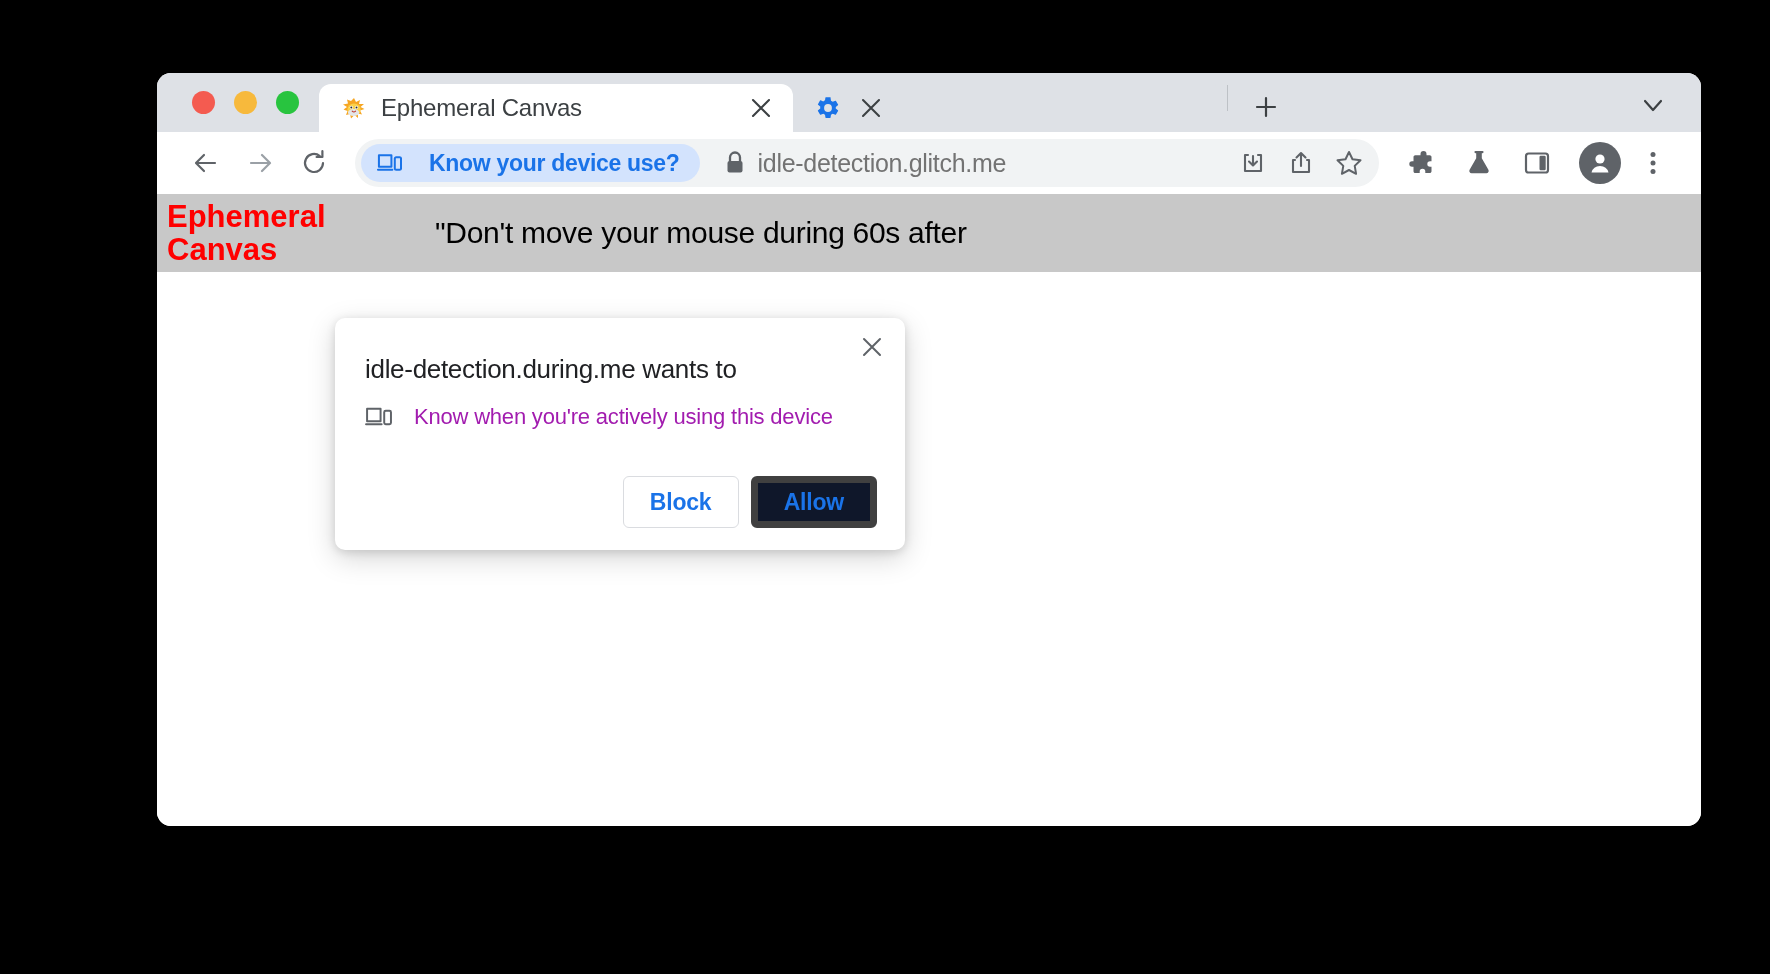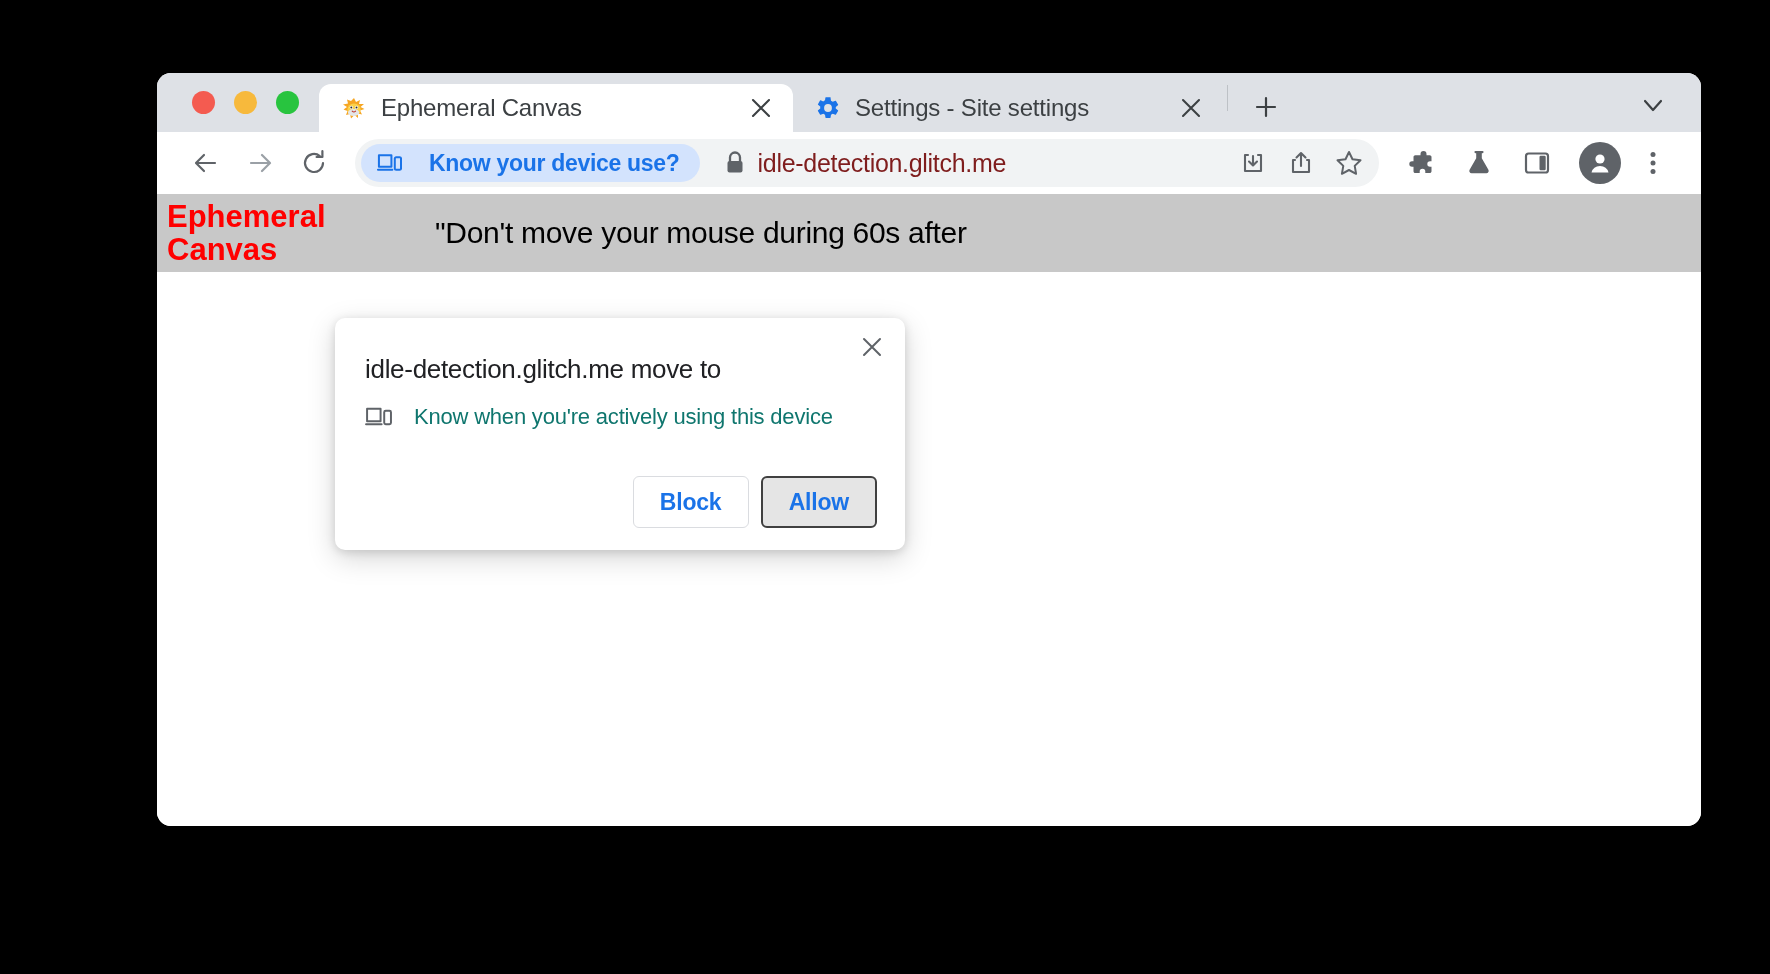--- a/index.html
+++ b/index.html
@@ -158,21 +158,21 @@
     letter-spacing: -0.3px;
   }
   #lock-wrap {
     width: 42px;
     display: flex; align-items: center; justify-content: center;
     flex: 0 0 42px;
     margin-left: 14px;
   }
   #url-text {
     font-size: 25px;
-    color: #7f1d1d;
+    color: #737373;
     white-space: nowrap;
     letter-spacing: -0.3px;
     margin-left: 2px;
     text-align: center;
   }
   .omni-action {
     width: 48px; height: 48px;
     display: flex; align-items: center; justify-content: center;
     border-radius: 50%;
     flex: 0 0 auto;
@@ -253,21 +253,21 @@
   }
   #dialog-row {
     position: absolute;
     left: 30px; top: 86px;
     display: flex;
     align-items: center;
     gap: 22px;
   }
   #dialog-row-label {
     font-size: 22px;
-    color: #0f766e;
+    color: #a21caf;
     white-space: nowrap;
     letter-spacing: -0.2px;
   }
   #dialog-buttons {
     position: absolute;
     right: 28px; bottom: 22px;
     display: flex;
     gap: 12px;
   }
   .dlg-btn {
@@ -277,22 +277,22 @@
     font-size: 23px;
     font-weight: bold;
     color: #1a73e8;
     display: flex; align-items: center; justify-content: center;
     padding: 0 26px;
     letter-spacing: -0.2px;
     background: #ffffff;
     border: 1px solid #dadce0;
   }
   .dlg-btn.primary {
-    background: #e5e5e5;
-    border: 2px solid #404040;
+    background: #0f172a;
+    border: 7px solid #404040;
   }
 
   svg { display: block; }
 </style>
 </head>
 <body>
 
 <div id="screen">
 
   <div id="browser-window">
@@ -327,21 +327,20 @@
           </svg>
         </span>
       </div>
 
       <div class="tab inactive">
         <span class="tab-favicon">
           <svg width="26" height="26" viewBox="0 0 24 24">
             <path fill="#1a73e8" d="M19.14 12.94a7.6 7.6 0 0 0 .06-.94 7.6 7.6 0 0 0-.06-.94l2.03-1.58a.5.5 0 0 0 .12-.62l-1.92-3.32a.5.5 0 0 0-.6-.22l-2.39.96a7.3 7.3 0 0 0-1.63-.94l-.36-2.54A.5.5 0 0 0 13.9 2h-3.8a.5.5 0 0 0-.49.42l-.36 2.54c-.59.24-1.13.56-1.63.94l-2.39-.96a.5.5 0 0 0-.6.22L2.71 8.48a.5.5 0 0 0 .12.62l2.03 1.58a7.6 7.6 0 0 0 0 1.88L2.83 14.14a.5.5 0 0 0-.12.62l1.92 3.32c.13.22.39.3.6.22l2.39-.96c.5.38 1.04.7 1.63.94l.36 2.54a.5.5 0 0 0 .49.42h3.8a.5.5 0 0 0 .49-.42l.36-2.54c.59-.24 1.13-.56 1.63-.94l2.39.96c.21.08.47 0 .6-.22l1.92-3.32a.5.5 0 0 0-.12-.62l-2.03-1.58zM12 15.6A3.6 3.6 0 1 1 12 8.4a3.6 3.6 0 0 1 0 7.2z"></path>
           </svg>
         </span>
-        <span class="tab-title">Settings - Site settings</span>
         <span class="tab-close">
           <svg width="22" height="22" viewBox="0 0 22 22">
             <path d="M3 3 L19 19 M19 3 L3 19" stroke="#3c4043" stroke-width="2.1" stroke-linecap="round"></path>
           </svg>
         </span>
       </div>
 
       <div class="tab-sep"></div>
 
       <div class="newtab-btn">
@@ -468,21 +467,21 @@
       </div>
 
       <div id="permission-dialog">
 
         <div id="dialog-close">
           <svg width="24" height="24" viewBox="0 0 24 24">
             <path d="M4 4 L20 20 M20 4 L4 20" stroke="#5f6368" stroke-width="2" stroke-linecap="round"></path>
           </svg>
         </div>
 
-        <div id="dialog-title">idle-detection.glitch.me move to</div>
+        <div id="dialog-title">idle-detection.during.me wants to</div>
 
         <div id="dialog-row">
           <span>
             <svg width="27" height="24" viewBox="0 0 26 22">
               <path d="M2 3 H15 V15 H2 Z" stroke="#5f6368" stroke-width="1.9" fill="none" stroke-linejoin="round"></path>
               <path d="M1 18 H16" stroke="#5f6368" stroke-width="1.9" stroke-linecap="round"></path>
               <rect x="18.5" y="5" width="6.5" height="13" rx="1.4" stroke="#5f6368" stroke-width="1.9" fill="none"></rect>
             </svg>
           </span>
           <span id="dialog-row-label">Know when you're actively using this device</span>

